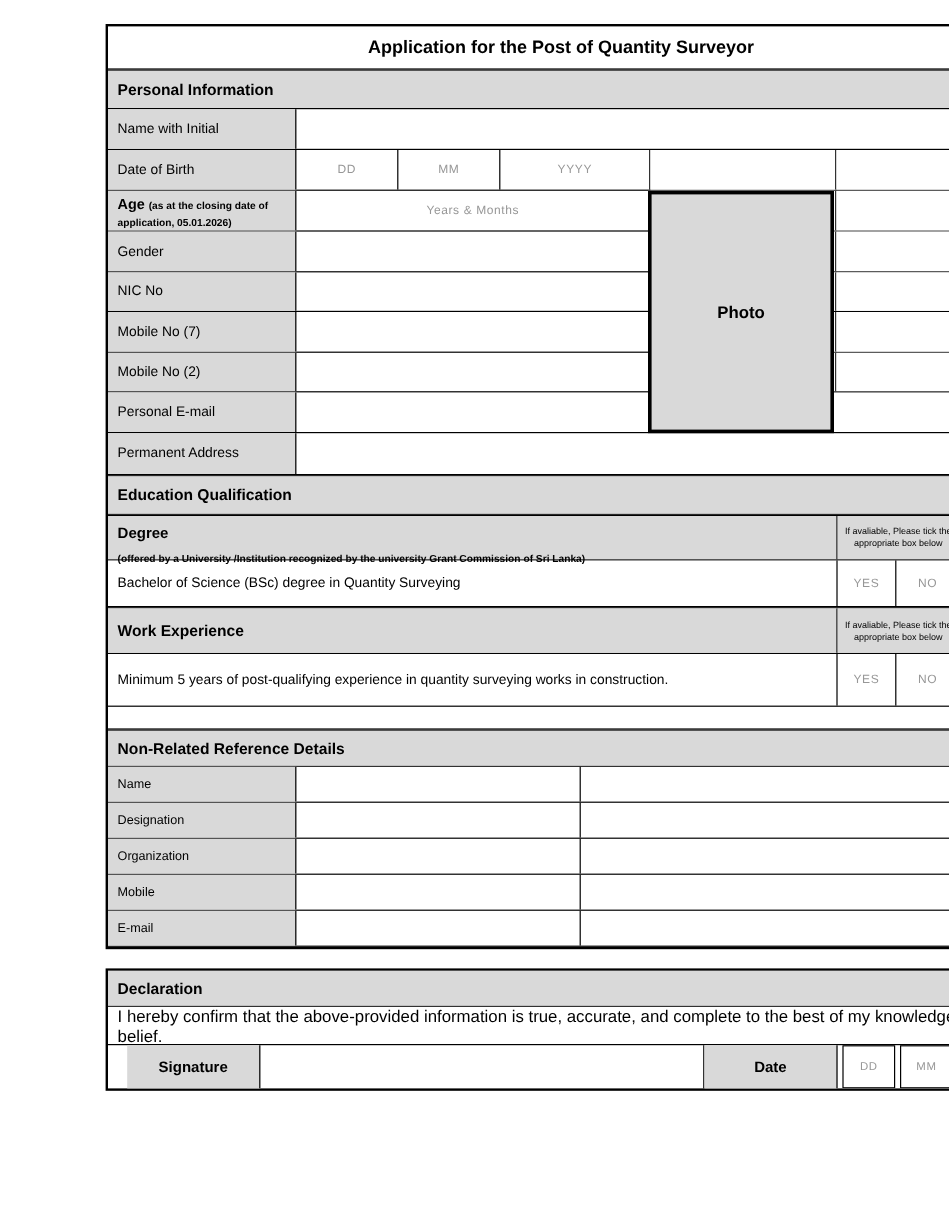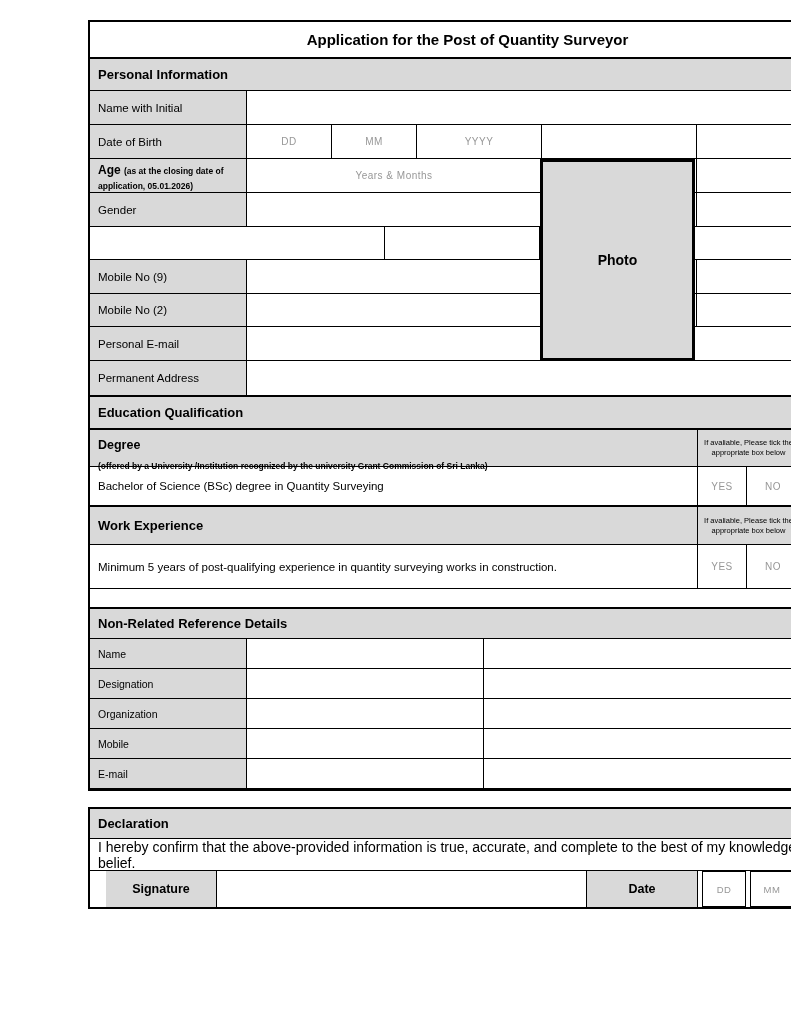--- a/index.html
+++ b/index.html
@@ -88,27 +88,28 @@
     </div>
 
     <div class="row" style="height:34px">
       <div class="cell label gray">Gender</div>
       <div class="cell" style="width:295px"></div>
       <div class="cell photo-slot"></div>
       <div class="cell office flex1"></div>
     </div>
 
     <div class="row" style="height:33px">
-      <div class="cell" style="width:295px"></div>
-      <div class="cell photo-slot"></div>
-      <div class="cell office flex1"></div>
-    </div>
-
-    <div class="row" style="height:34px">
-      <div class="cell label gray">Mobile No (9)</div>
+      <div class="cell label gray">NIC No</div>
+      <div class="cell" style="width:295px"></div>
+      <div class="cell photo-slot"></div>
+      <div class="cell office flex1"></div>
+    </div>
+
+    <div class="row" style="height:34px">
+      <div class="cell label gray">Mobile No (7)</div>
       <div class="cell" style="width:295px"></div>
       <div class="cell photo-slot"></div>
       <div class="cell office flex1"></div>
     </div>
 
     <div class="row" style="height:33px">
       <div class="cell label gray">Mobile No (2)</div>
       <div class="cell" style="width:295px"></div>
       <div class="cell photo-slot"></div>
       <div class="cell office flex1"></div>

